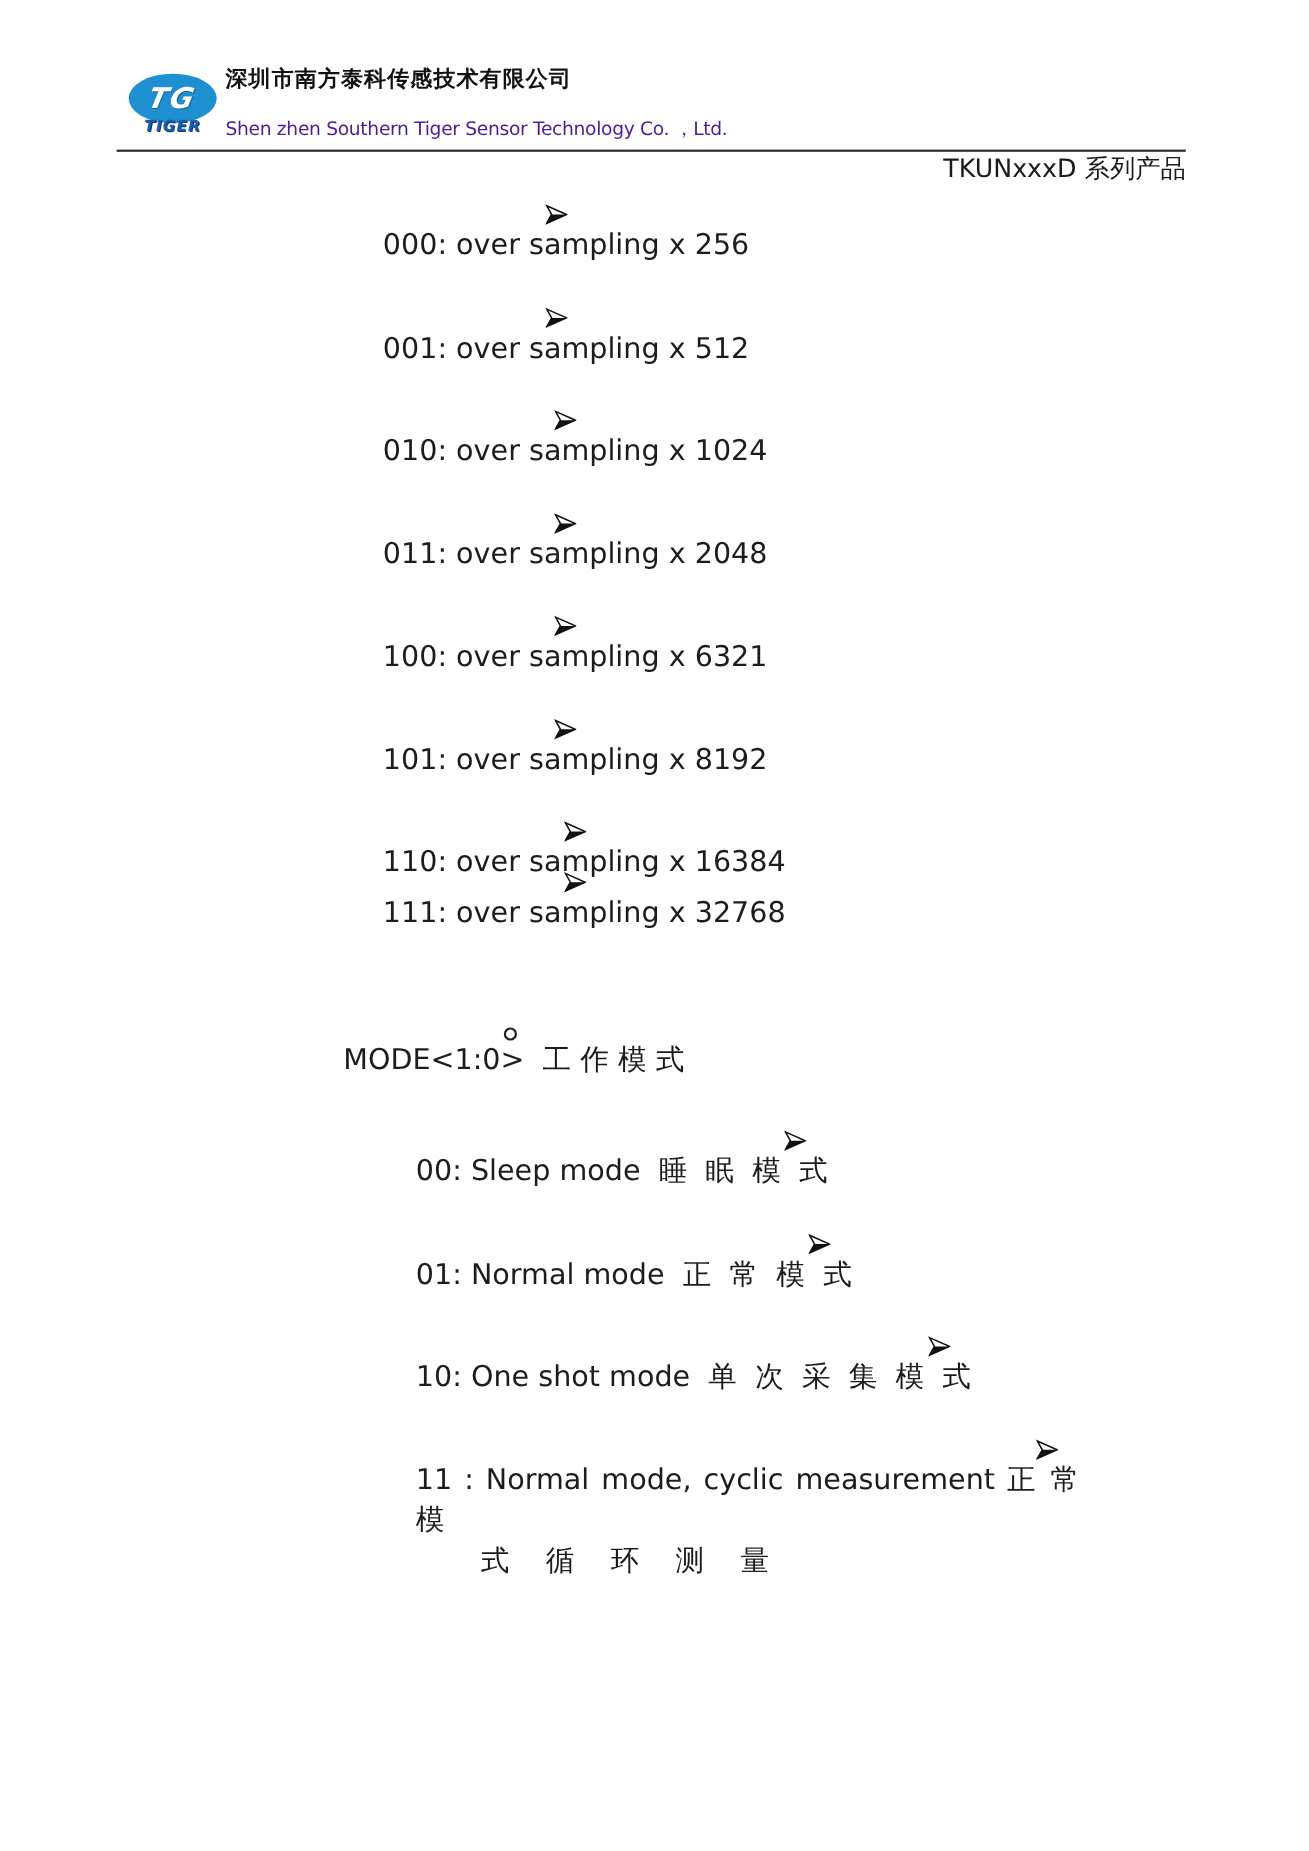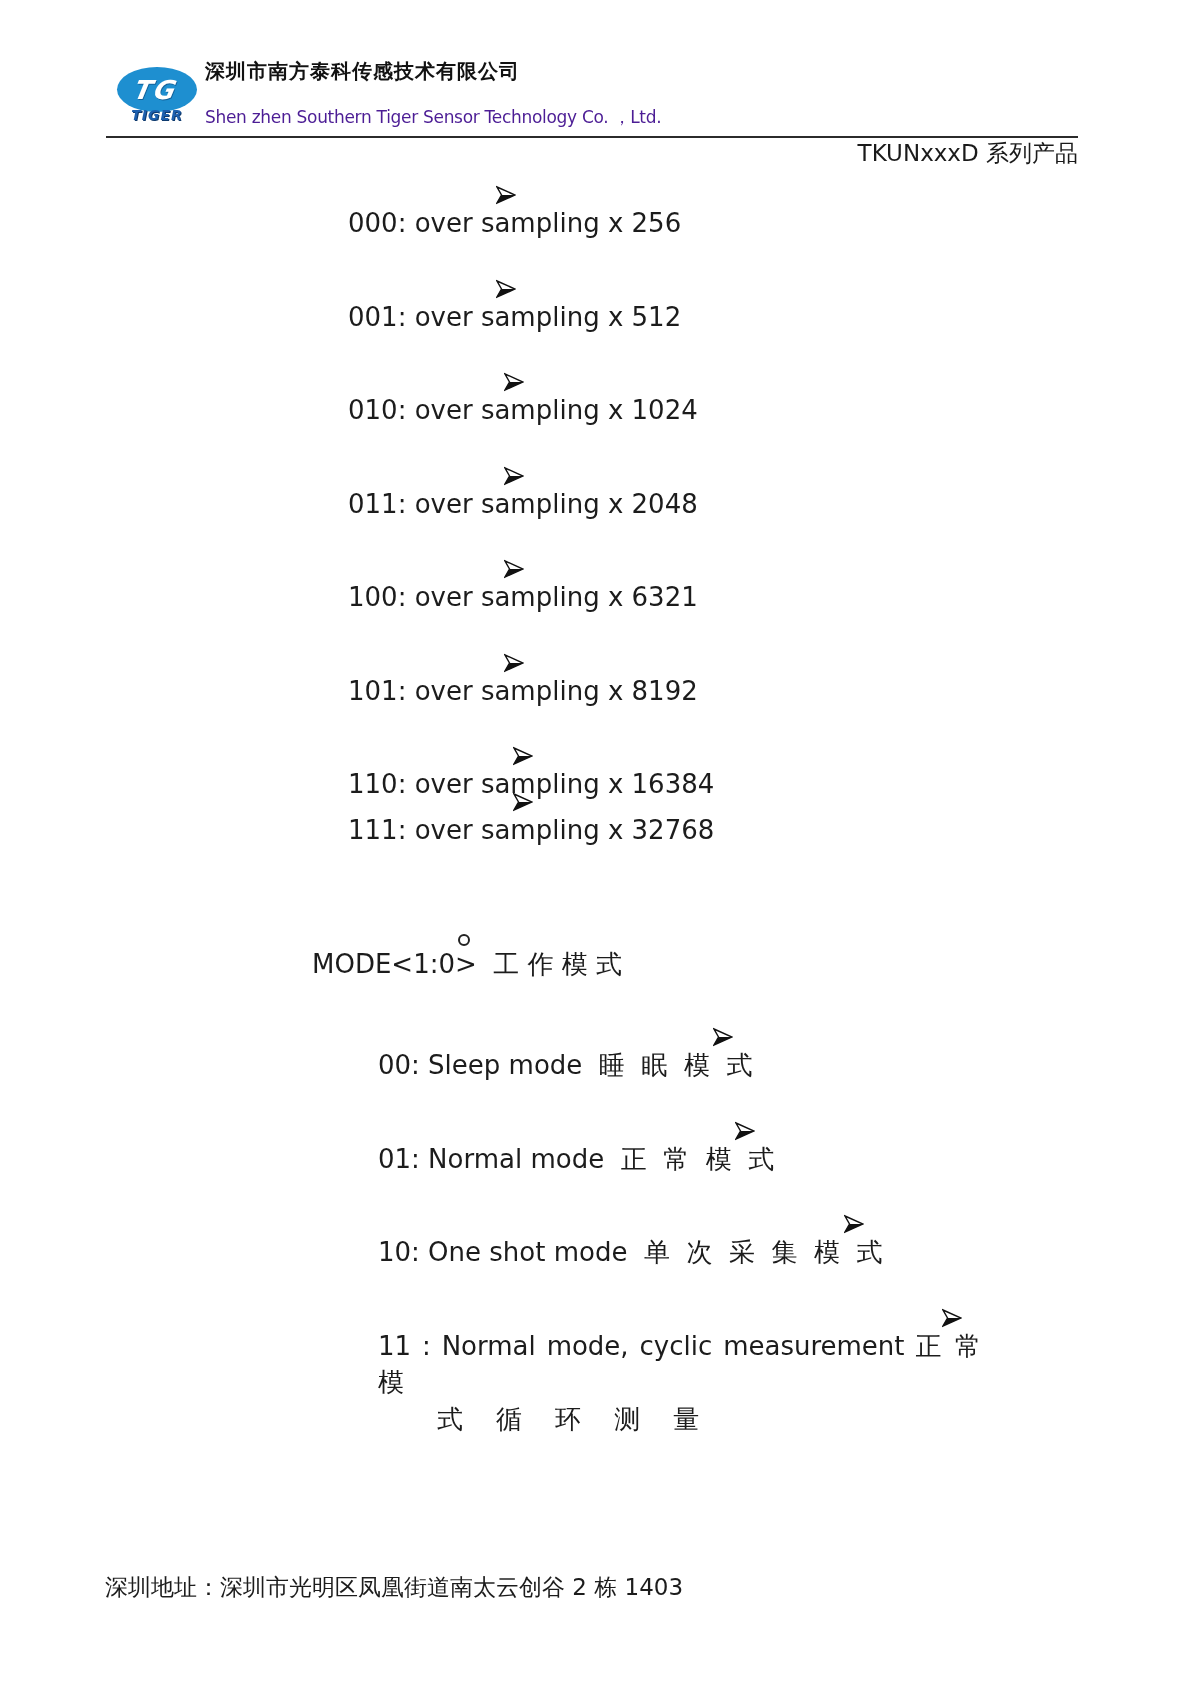--- a/index.html
+++ b/index.html
@@ -177,16 +177,15 @@
           <polygon points="19,9 1,17 5.5,9" fill="#111"></polygon>
         </svg>
       <span class="txt txt-justify">11 : Normal mode, cyclic measurement 正 常 模</span>
     </div>
     <div class="row wrap-line" style="top:1401px">
       <span class="txt">式    循    环    测    量</span>
     </div>
   </div>
 
   <div class="footer">
-    <div>深圳地址：深圳市光明区凤凰街道南太云创谷 2 栋 1403</div>
   </div>
 
 </div>
 
 </body></html>

